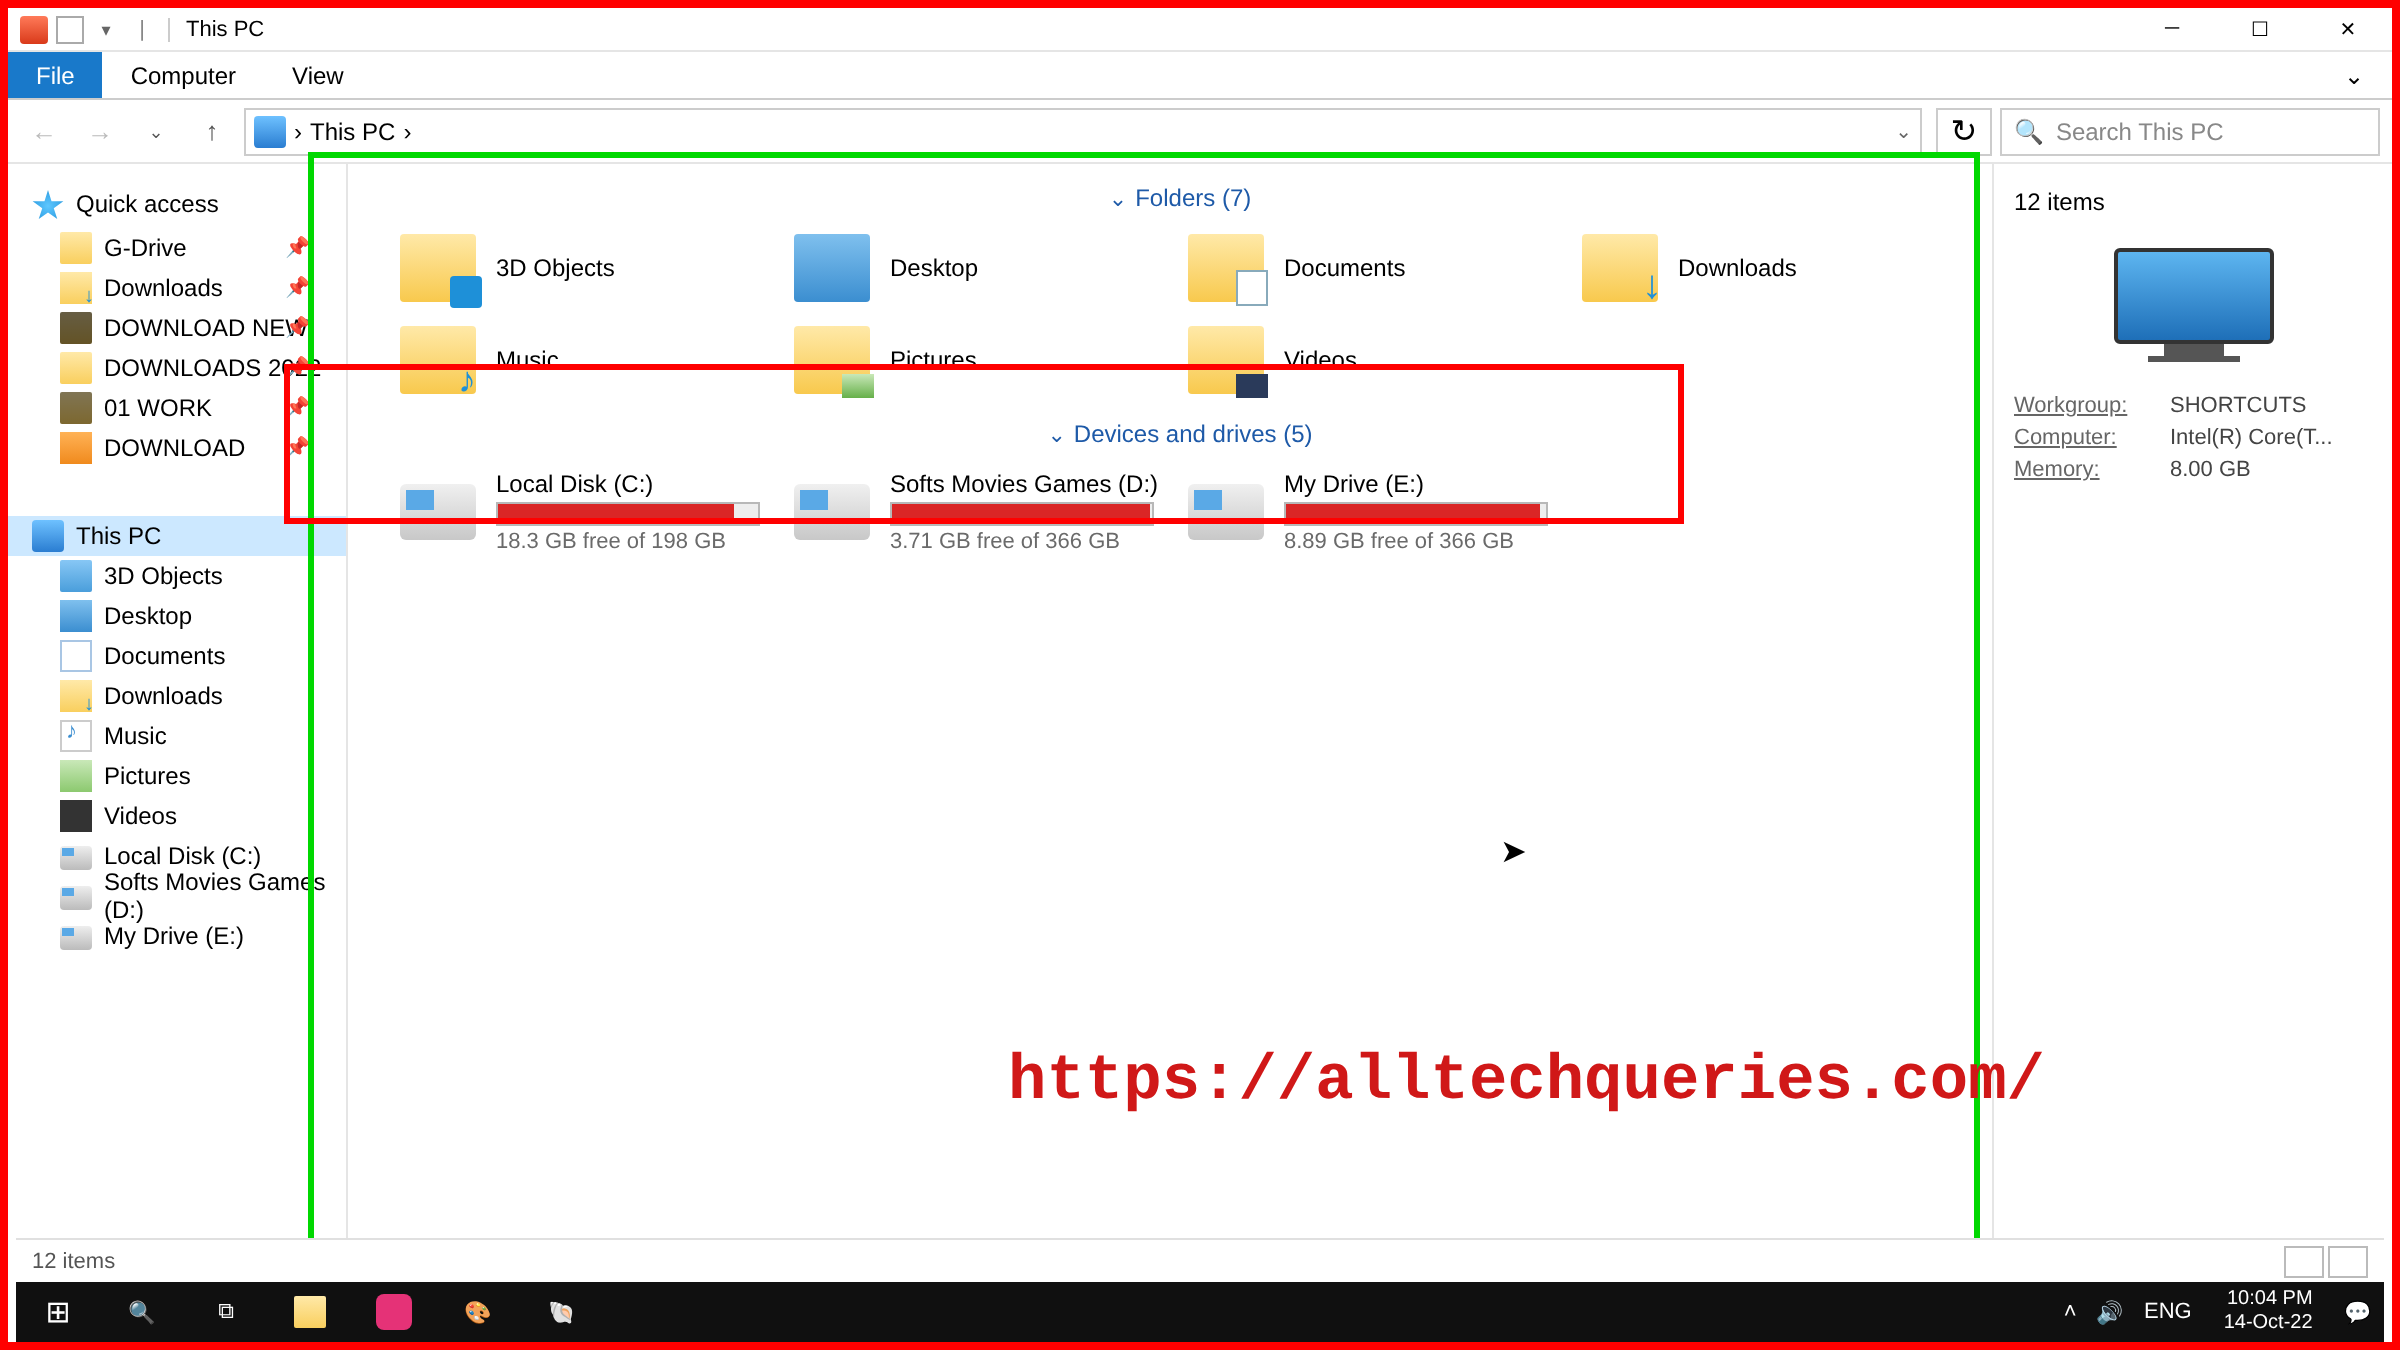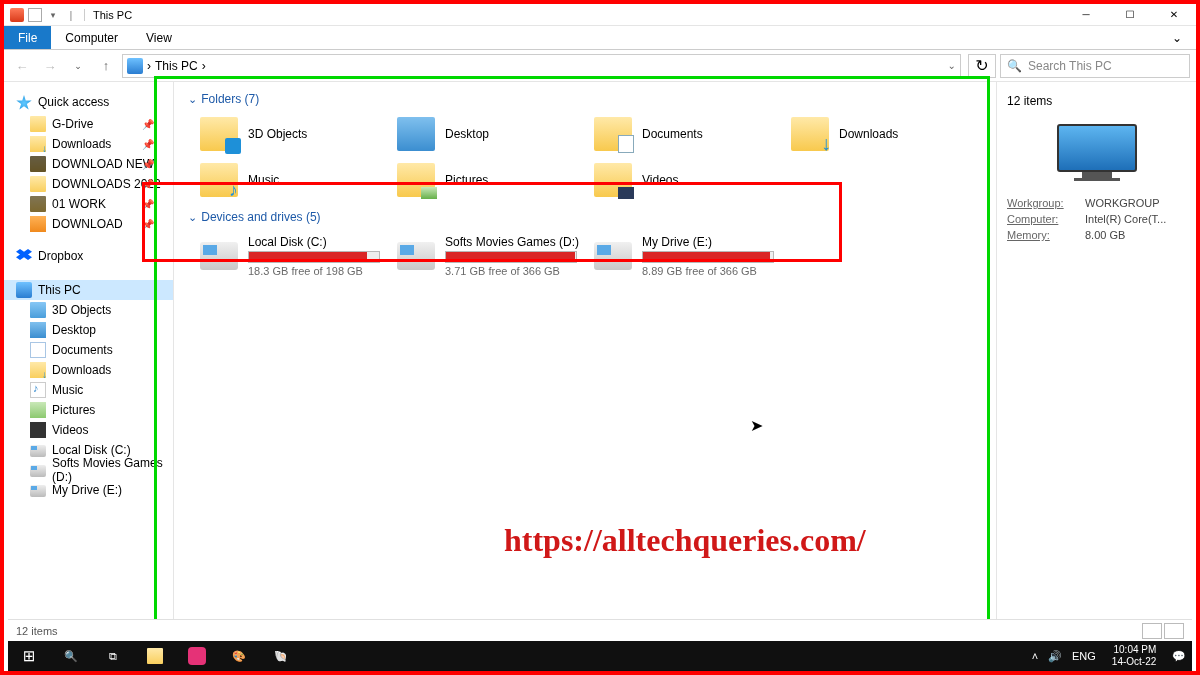--- a/index.html
+++ b/index.html
@@ -49,21 +49,21 @@
 .ico.disk::before { content: ""; position: absolute; left: 1px; top: 1px; width: 6px; height: 4px; background: #5aa9e6; }
 .ico.net { background: radial-gradient(#b6e2ff,#2a7dd1); border-radius: 50%; }
 .ico.dropbox { background: #0061ff; clip-path: polygon(25% 0,50% 17%,75% 0,100% 17%,75% 34%,100% 51%,75% 68%,50% 51%,25% 68%,0 51%,25% 34%,0 17%); }
 .ico.pc { background: linear-gradient(#6ec1ff,#2a7dd1); border-radius: 2px; }
 .ico.shortcut { background: linear-gradient(#ffb256,#f08a1d); }
 
 .main { flex: 1; position: relative; padding: 8px 4px; font-size: 12px; }
 .green-box { position: absolute; border: 3px solid #00d800; pointer-events: none; }
 .red-box { position: absolute; border: 3px solid #ff0000; pointer-events: none; }
 
-.section-head { color: #1e5aa8; font-size: 12px; padding: 2px 0 6px 10px; display: flex; align-items: center; gap: 4px; }
+.section-head { color: #1e5aa8; font-size: 12px; padding: 2px 0 6px 10px; display: flex; align-items: center; gap: 4px; justify-content: center; }
 .section-head::before { content: "⌄"; font-size: 11px; }
 
 .folder-grid { display: grid; grid-template-columns: repeat(4, 195px); gap: 2px 2px; padding-left: 22px; }
 .folder-item { display: flex; align-items: center; gap: 10px; height: 44px; }
 .folder-item .big-ico { width: 38px; height: 34px; position: relative; }
 .big-ico.bfolder { background: linear-gradient(#ffe9a8,#f8c94d); border-radius: 2px; }
 .big-ico.bfolder.blue-badge::after { content: ""; position: absolute; right: -3px; bottom: -3px; width: 16px; height: 16px; background: #1e90d8; border-radius: 2px; }
 .big-ico.bfolder.dl::after { content: "↓"; position: absolute; right: -2px; bottom: -4px; font-size: 20px; color: #1e90d8; font-weight: bold; }
 .big-ico.bfolder.doc-badge::after { content: ""; position: absolute; right: -2px; bottom: -2px; width: 14px; height: 16px; background: #fff; border: 1px solid #8ab; }
 .big-ico.bfolder.vid-badge::after { content: ""; position: absolute; right: -2px; bottom: -2px; width: 16px; height: 12px; background: #2a3a5a; }
@@ -93,21 +93,21 @@
 .statusbar { position: absolute; bottom: 30px; left: 4px; right: 4px; height: 22px; border-top: 1px solid #e0e0e0; display: flex; align-items: center; padding: 0 8px; font-size: 11px; color: #555; background: #fff; }
 .statusbar .view-icons { margin-left: auto; display: flex; gap: 2px; }
 .statusbar .view-icons span { width: 20px; height: 16px; border: 1px solid #bbb; }
 
 .taskbar { position: absolute; bottom: 0; left: 4px; right: 4px; height: 30px; background: #101010; display: flex; align-items: center; color: #fff; font-size: 11px; }
 .taskbar .tb-item { width: 42px; height: 30px; display: flex; align-items: center; justify-content: center; }
 .taskbar .tb-item.start { font-size: 15px; }
 .taskbar .tray { margin-left: auto; display: flex; align-items: center; gap: 10px; padding-right: 6px; }
 .taskbar .clock { text-align: right; line-height: 12px; font-size: 10px; padding: 0 6px; }
 
-.watermark { position: absolute; left: 330px; top: 440px; font-family: Liberation Serif, serif; font-size: 32px; font-weight: bold; color: #d01818; pointer-events: none; }
+.watermark { position: absolute; left: 330px; top: 440px; font-family: Liberation Mono, monospace; font-size: 32px; font-weight: bold; color: #d01818; pointer-events: none; }
 
 .cursor { position: absolute; left: 576px; top: 334px; font-size: 16px; pointer-events: none; }
 </style>
 </head>
 <body>
 
 <div class="titlebar">
   <div class="qat">
     <span style="background:linear-gradient(#ff7a59,#d93a1a);border-radius:2px;"></span>
     <span style="background:#fff;border:1px solid #aaa;"></span>
@@ -178,24 +178,20 @@
         <span class="ico folder" style="filter:brightness(0.5);"></span>
         <span>01 WORK</span>
         <span class="pin">📌</span>
       </div>
     <div class="item">
         <span class="ico shortcut"></span>
         <span>DOWNLOAD</span>
         <span class="pin">📌</span>
       </div>
     <div class="spacer"></div>
-    <div class="group-head">
-        <span class="ico dropbox"></span>
-        <span>Dropbox</span>
-      </div>
     <div class="spacer"></div>
     <div class="item selected" style="padding-left:12px;">
         <span class="ico pc"></span>
         <span>This PC</span>
       </div>
     <div class="item">
         <span class="ico folder blue"></span>
         <span>3D Objects</span>
       </div>
     <div class="item">
@@ -316,21 +312,21 @@
 
   <div class="details-pane">
     <div class="count">12 items</div>
     <div class="monitor">
       <div class="screen"></div>
         <div class="stand"></div>
         <div class="base"></div>
     </div>
     <div class="kv">
         <span class="k">Workgroup:</span>
-        <span>WORKGROUP</span>
+        <span>SHORTCUTS</span>
       </div>
     <div class="kv">
         <span class="k">Computer:</span>
         <span>Intel(R) Core(T...</span>
       </div>
     <div class="kv">
         <span class="k">Memory:</span>
         <span>8.00 GB</span>
       </div>
   </div>

